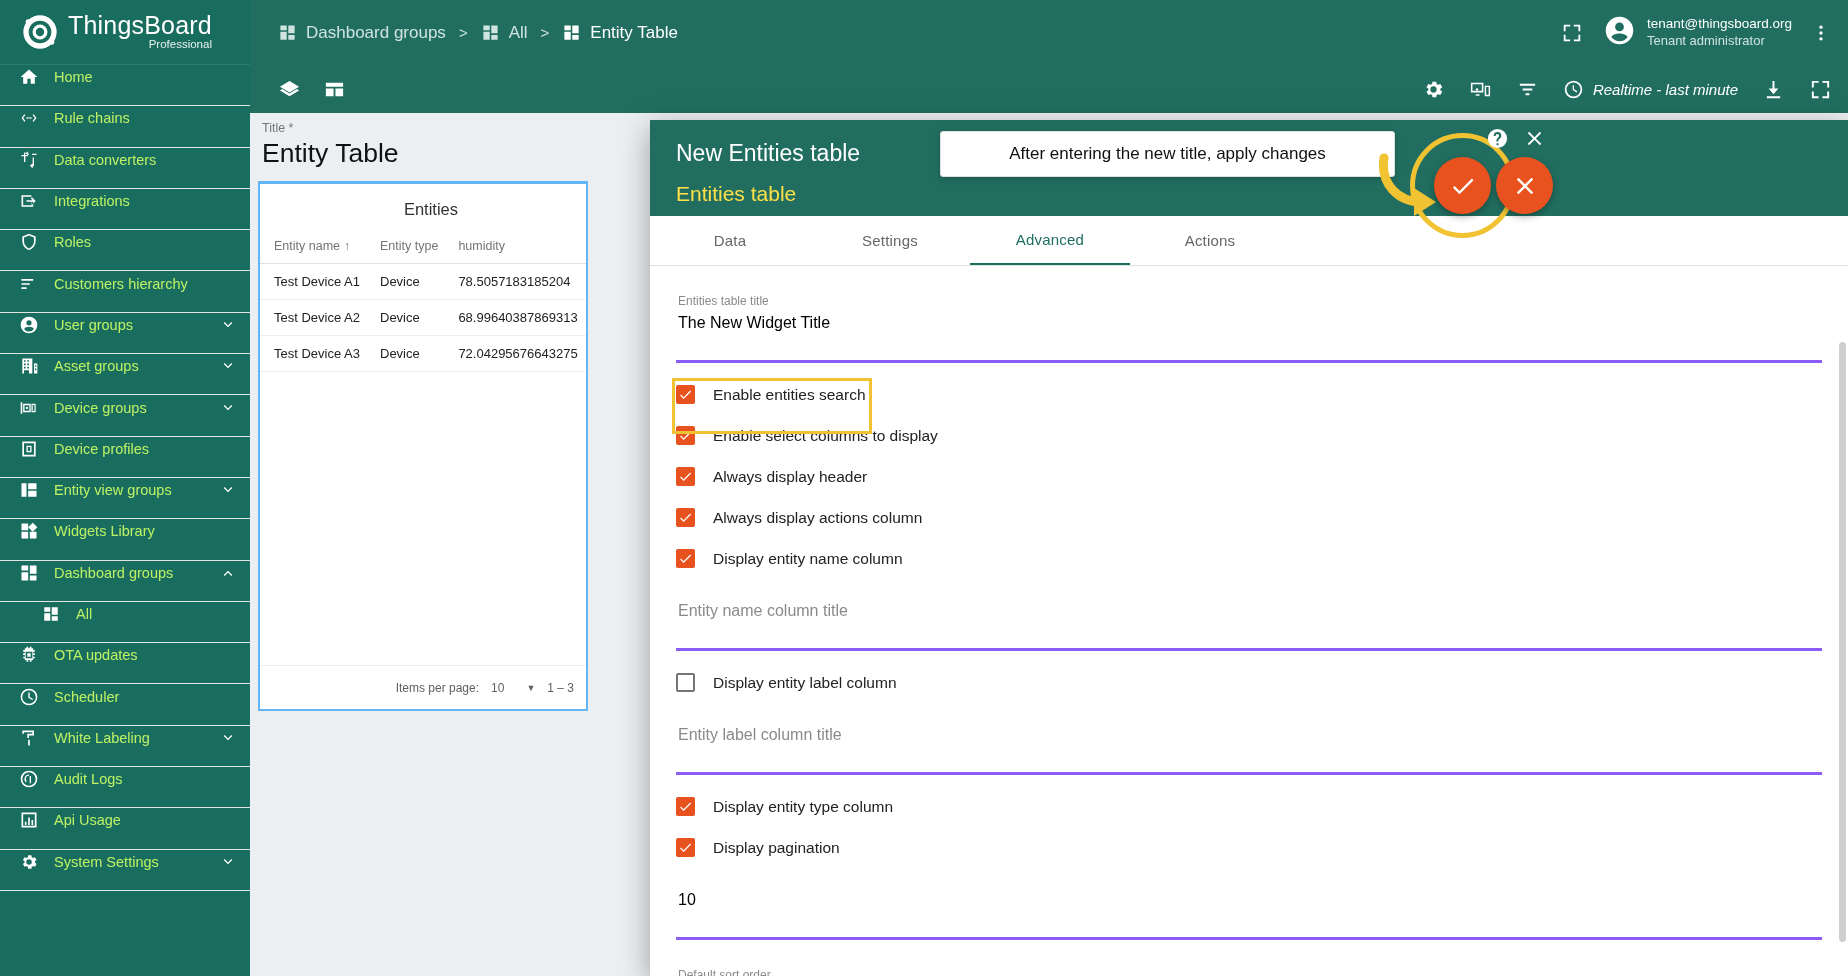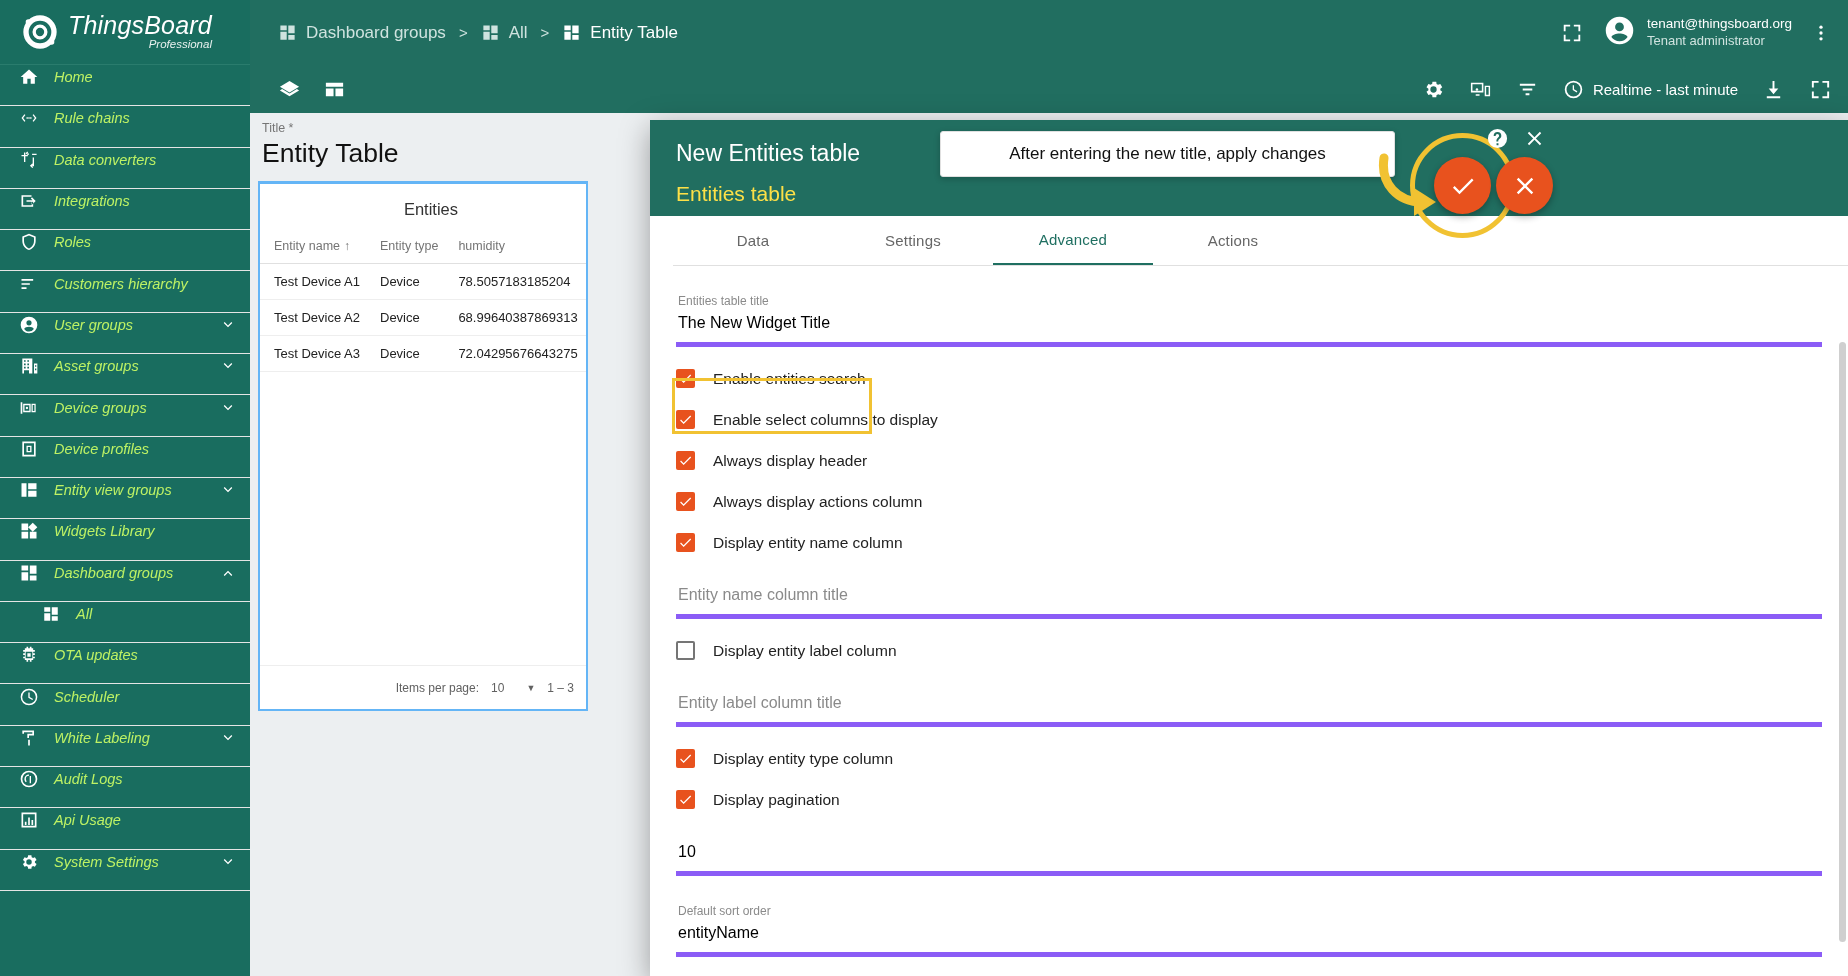--- a/index.html
+++ b/index.html
@@ -6,21 +6,21 @@
   html, body {
     width: 1848px; height: 976px;
     font-family: "Liberation Sans", sans-serif;
     overflow: hidden; background: #fafafa;
   }
   #app { position: relative; width: 1848px; height: 976px; }
 
   
   .sidebar {
     position: absolute; left: 0; top: 0; width: 250px; height: 976px;
-    background: #196d5f; color: #fff; overflow: hidden; font-style: italic;
+    background: #196d5f; color: #fff; overflow: hidden;
   }
   .logo-box {
     height: 65px; display: flex; align-items: center; padding-left: 20px;
     border-bottom: 1px solid #2a7c6d;
   }
   .logo-mark { width: 40px; height: 40px; margin-right: 8px; flex: none; }
   .logo-text { line-height: 1; }
   .logo-title { font-size: 25px; font-weight: 400; letter-spacing: .2px; }
   .logo-sub { font-size: 11.5px; text-align: right; color: #e8f1ef; margin-top: 1px; }
 
@@ -55,21 +55,21 @@
   .user-block { display: flex; align-items: center; gap: 11px; cursor: pointer; }
   .avatar-ico svg { width: 33px; height: 33px; fill: #fff; }
   .user-lines { line-height: 1.25; }
   .user-email { font-size: 13.5px; color: #fff; }
   .user-role { font-size: 13px; color: #cfe3df; }
   .kebab { width: 22px; cursor: pointer; display:flex; align-items:center; justify-content:center;}
   .kebab svg { width: 20px; height: 20px; fill: #fff; }
 
   .toolbar2 {
     position: absolute; left: 250px; top: 65px; width: 1598px; height: 48px;
-    background: #216e60; display: flex; align-items: center; padding: 0 16px;
+    background: #216e60; display: flex; align-items: center; padding: 0 16px; font-style: italic;
   }
   .tb2-left { display: flex; align-items: center; gap: 22px; margin-left: 12px; }
   .tb2-right { margin-left: auto; display: flex; align-items: center; gap: 24px; }
   .tb2-ico { cursor: pointer; display:flex; align-items:center; justify-content:center; }
   .tb2-ico svg { width: 23px; height: 23px; fill: #fff; }
   .timepick { display: flex; align-items: center; gap: 9px; color: #fff; font-size: 15px; cursor: pointer; }
   .timepick svg { width: 21px; height: 21px; fill: #fff; }
 
   
   .canvas {
@@ -110,29 +110,29 @@
   .pg-caret { font-size: 9px; }
 
   
   .dialog {
     position: absolute; left: 650px; top: 120px; width: 1198px; height: 856px;
     background: #fff; box-shadow: 0 8px 28px rgba(0,0,0,.35); overflow: hidden;
   }
   .dlg-head { height: 96px; background: #216e60; padding: 20px 26px 0 26px; }
   .dlg-title { font-size: 23px; color: #fff; font-weight: 400; }
   .dlg-sub { font-size: 21px; color: #fde047; margin-top: 15px; }
-  .dlg-tabs { display: flex; height: 50px; border-bottom: 1px solid #e0e0e0; background:#fff;margin-left:23px; }
+  .dlg-tabs { display: flex; height: 50px; border-bottom: 1px solid #e0e0e0; background:#fff; }
   .dlg-tab {
     flex: 0 0 160px; display: flex; align-items: center; justify-content: center;
     font-size: 15px; color: #666; cursor: pointer; letter-spacing: .2px;
   }
   .dlg-tab.active { color: #1f6f61; border-bottom: 2px solid #1f6f61; font-weight: 400; }
   .dlg-body { height: 710px; overflow-y: auto; padding: 22px 26px 40px 26px; position: relative; }
 
-  .field { border-bottom: 5px solid #8b5cf6; padding: 6px 2px 6px 2px; margin-bottom: 22px; }
+  .field { border-bottom: 3px solid #8b5cf6; padding: 6px 2px 24px 2px; margin-bottom: 22px; }
   .field-label { font-size: 12px; color: #8a8a8a; }
   .field-value { font-size: 16px; color: #000000; margin-top: 6px; padding-bottom: 4px; }
 
   .title-field-highlight {
     position: absolute; left: 22px; top: 112px; width: 200px; height: 56px;
     border: 3px solid #f1c232; pointer-events: none; z-index: 4;
   }
 
   .cb-row { display: flex; align-items: center; gap: 18px; margin-bottom: 22px; }
   .cb {

